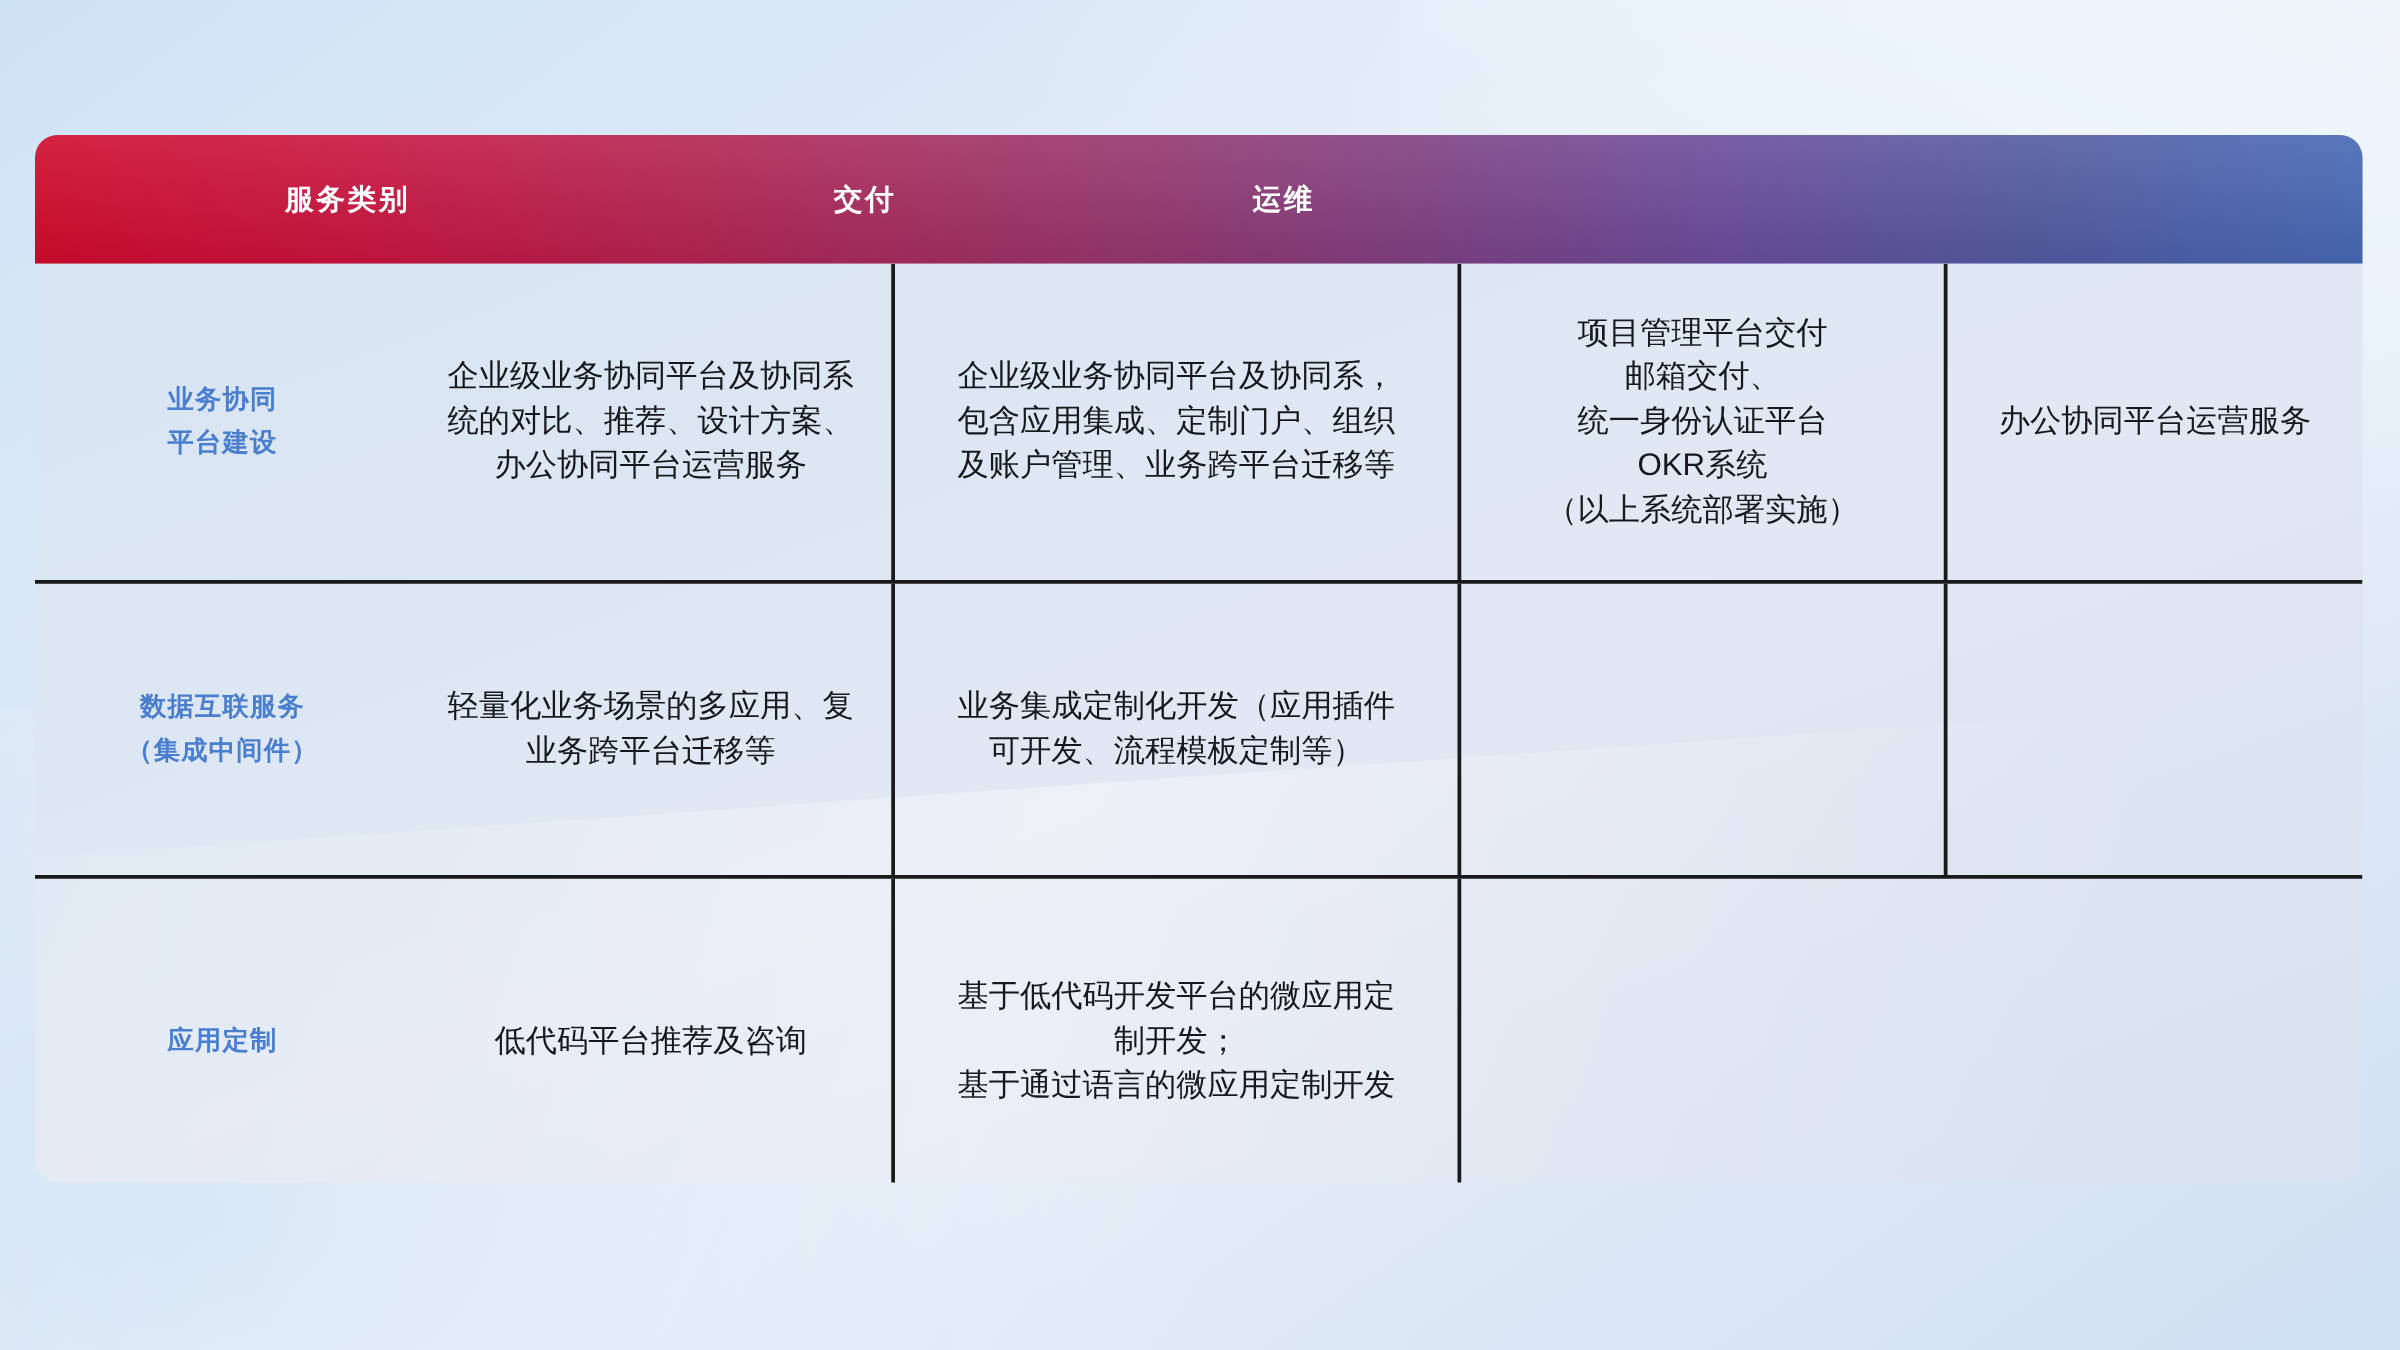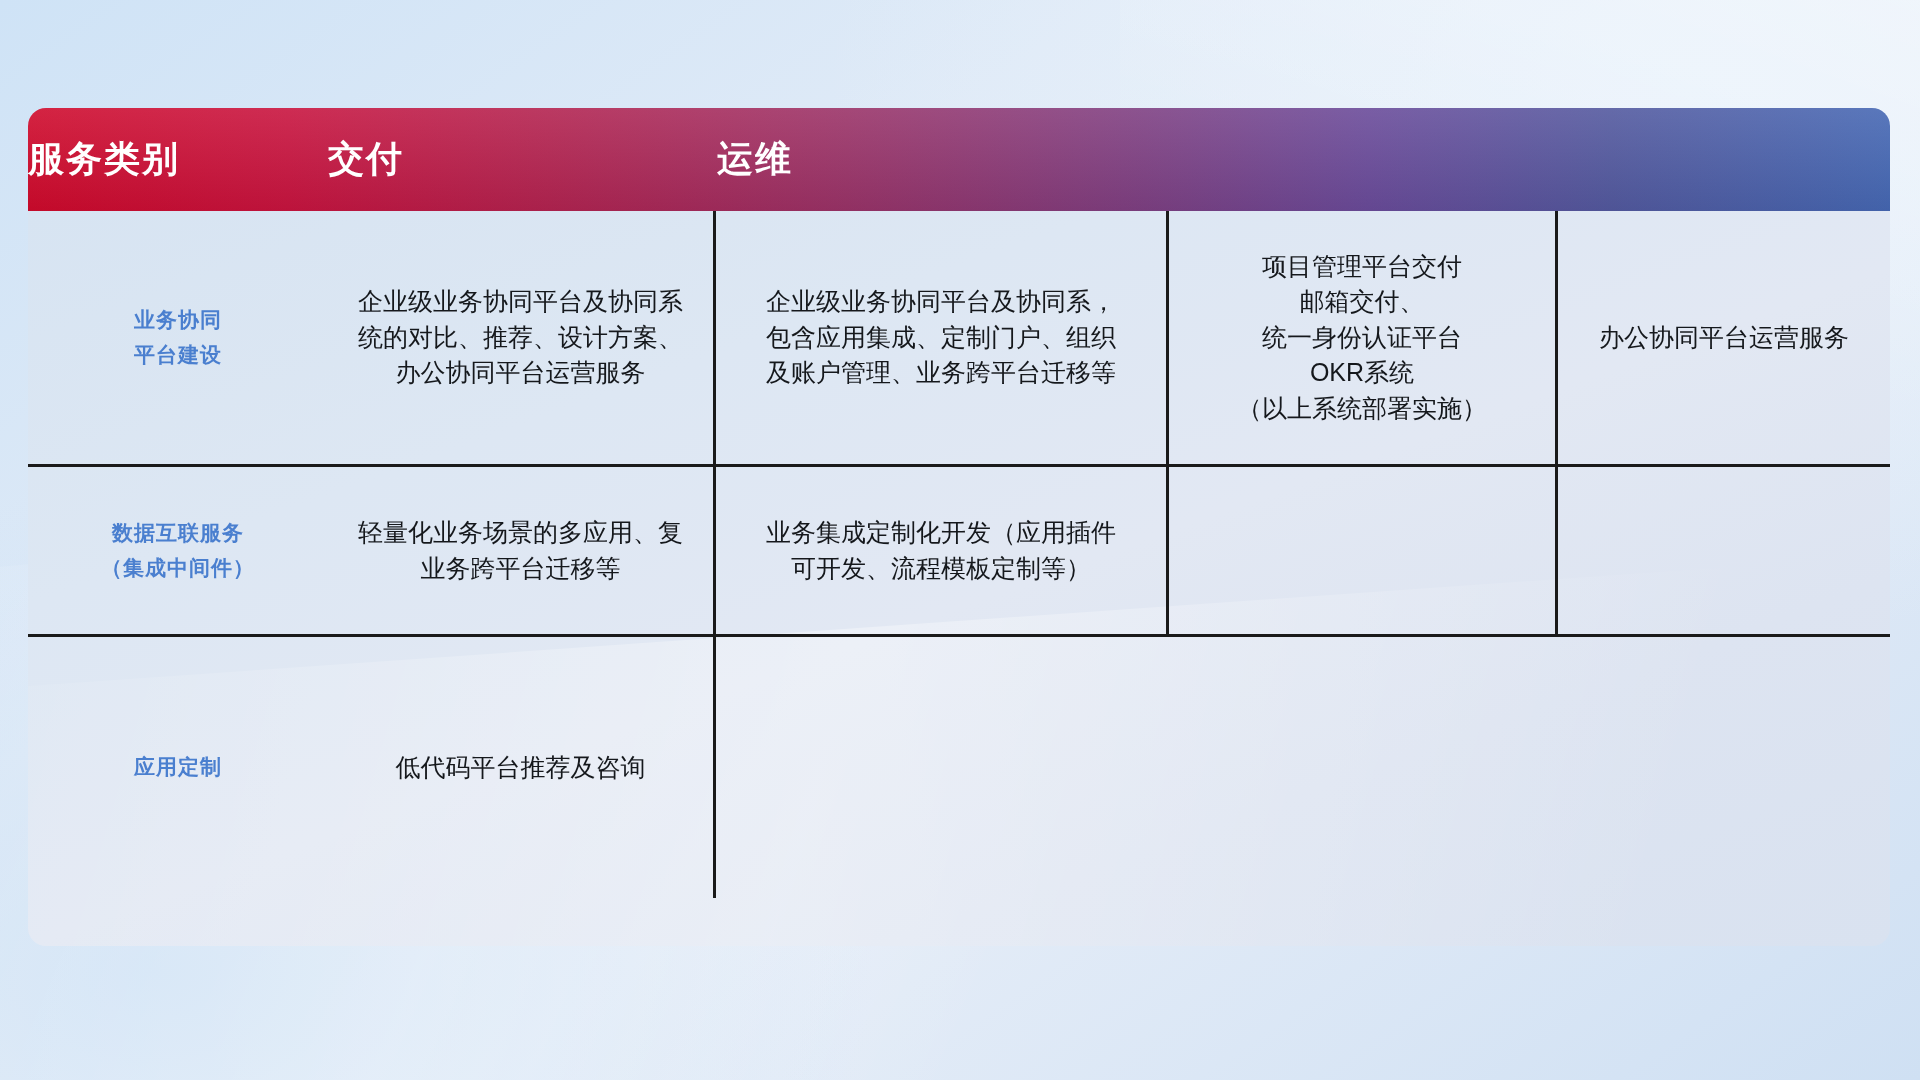--- a/index.html
+++ b/index.html
@@ -68,24 +68,24 @@
   }
   .table-head::after{
     content:"";
     position:absolute; inset:0;
     background: linear-gradient(180deg, rgba(255,255,255,0.10), rgba(0,0,0,0.06));
     pointer-events:none;
   }
 
   .th {
     color: #ffffff;
-    font-size: 36px;
+    font-size: 23px;
     font-weight: bold;
     letter-spacing: 2px;
-    text-align: left;
+    text-align: right;
     position: relative;
     z-index: 2;
     white-space: nowrap;
   }
 
   .table-body {
     height: 735px;
     border-radius: 0 0 18px 18px;
     background:
       linear-gradient(160deg, #d7e4f2 0%, #dde7f3 28%, #e2e8f3 52%, #dde4f1 74%, #d9e2f0 100%);
@@ -132,21 +132,21 @@
   }
 
   
   .c1 { width: 300px; }
   .c2 { width: 385px; }
   .c3 { width: 453px; }
   .c4 { width: 389px; }
   .c5 { width: 335px; }
 
   .r1 { height: 253px; }
-  .r2 { height: 170px; }
+  .r2 { height: 236px; }
   .r3 { height: 264px; }
 </style>
 </head>
 <body>
 
 <div class="bg-sheen"></div>
 <div class="bg-sheen2"></div>
 
 <div class="table-wrap">
 
@@ -182,17 +182,20 @@
 业务跨平台迁移等</div>
       <div class="cell c3 vline">业务集成定制化开发（应用插件
 可开发、流程模板定制等）</div>
       <div class="cell c4 vline"></div>
       <div class="cell c5 vline"></div>
     </div>
 
     <div class="row r3">
       <div class="cell cat c1">应用定制</div>
       <div class="cell c2">低代码平台推荐及咨询</div>
+      <div class="cell c3 vline">基于低代码开发平台的微应用定
+制开发；
+基于通过语言的微应用定制开发</div>
       <div class="cell c5 vline"></div>
     </div>
 
   </div>
 </div>
 
 </body></html>

